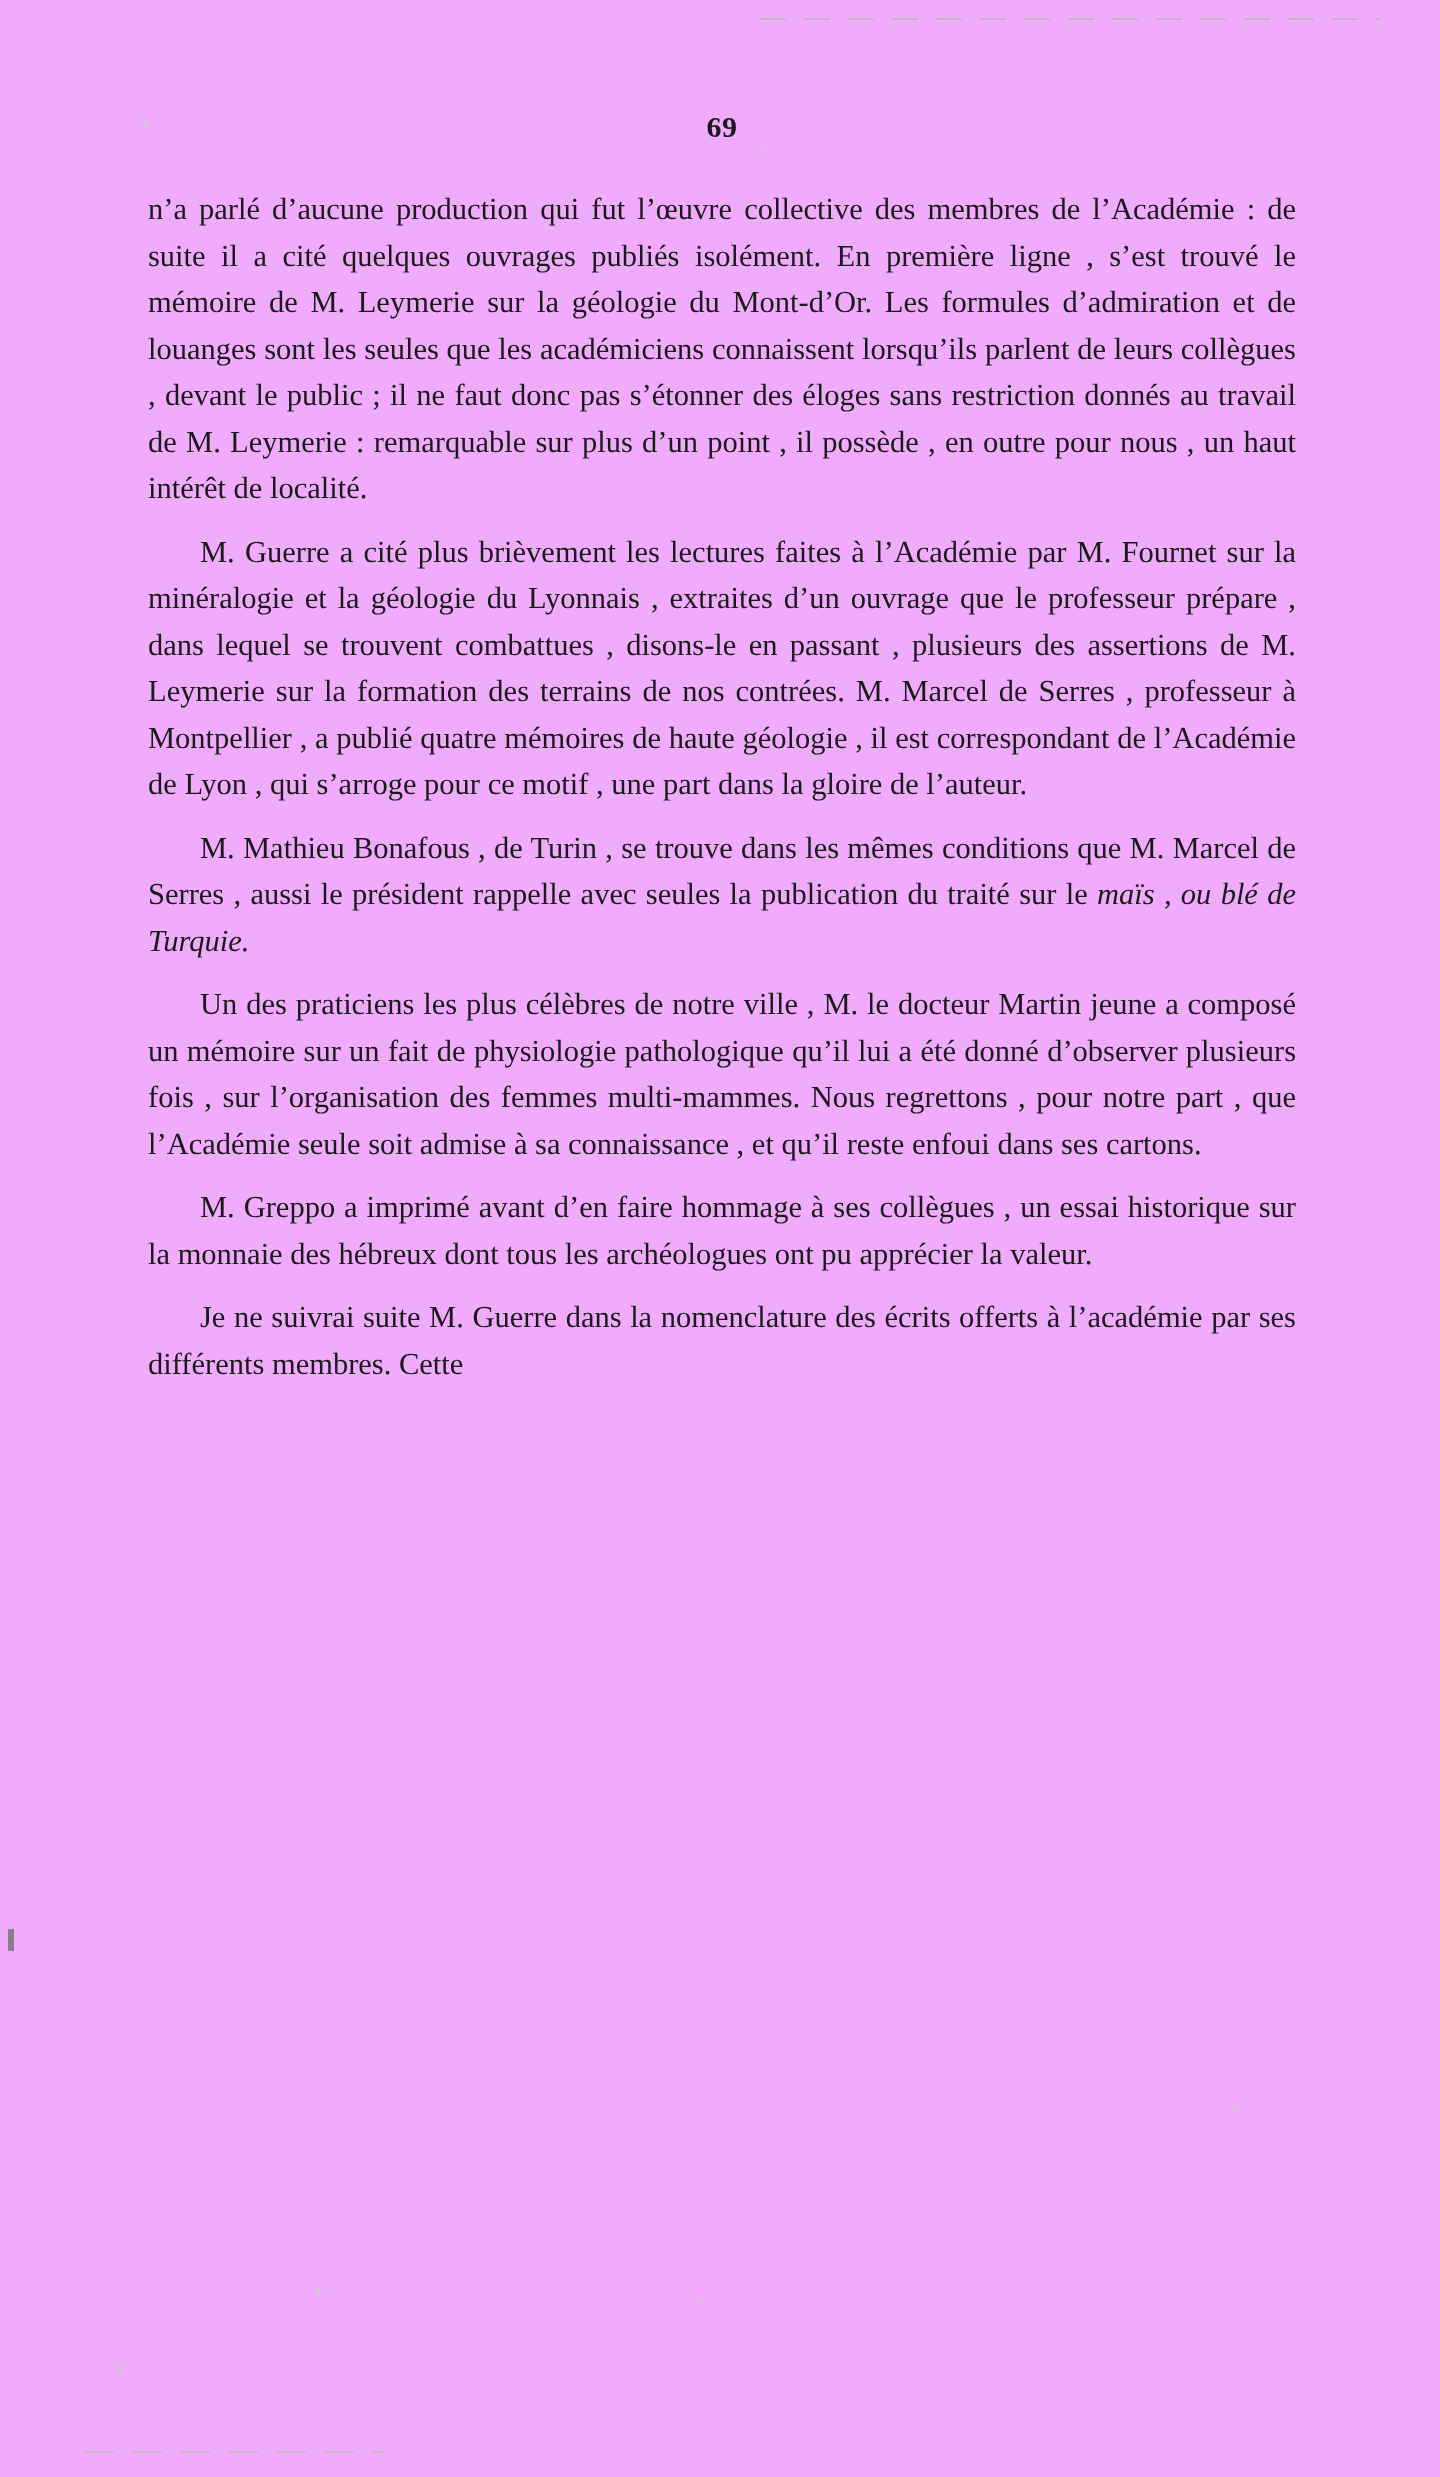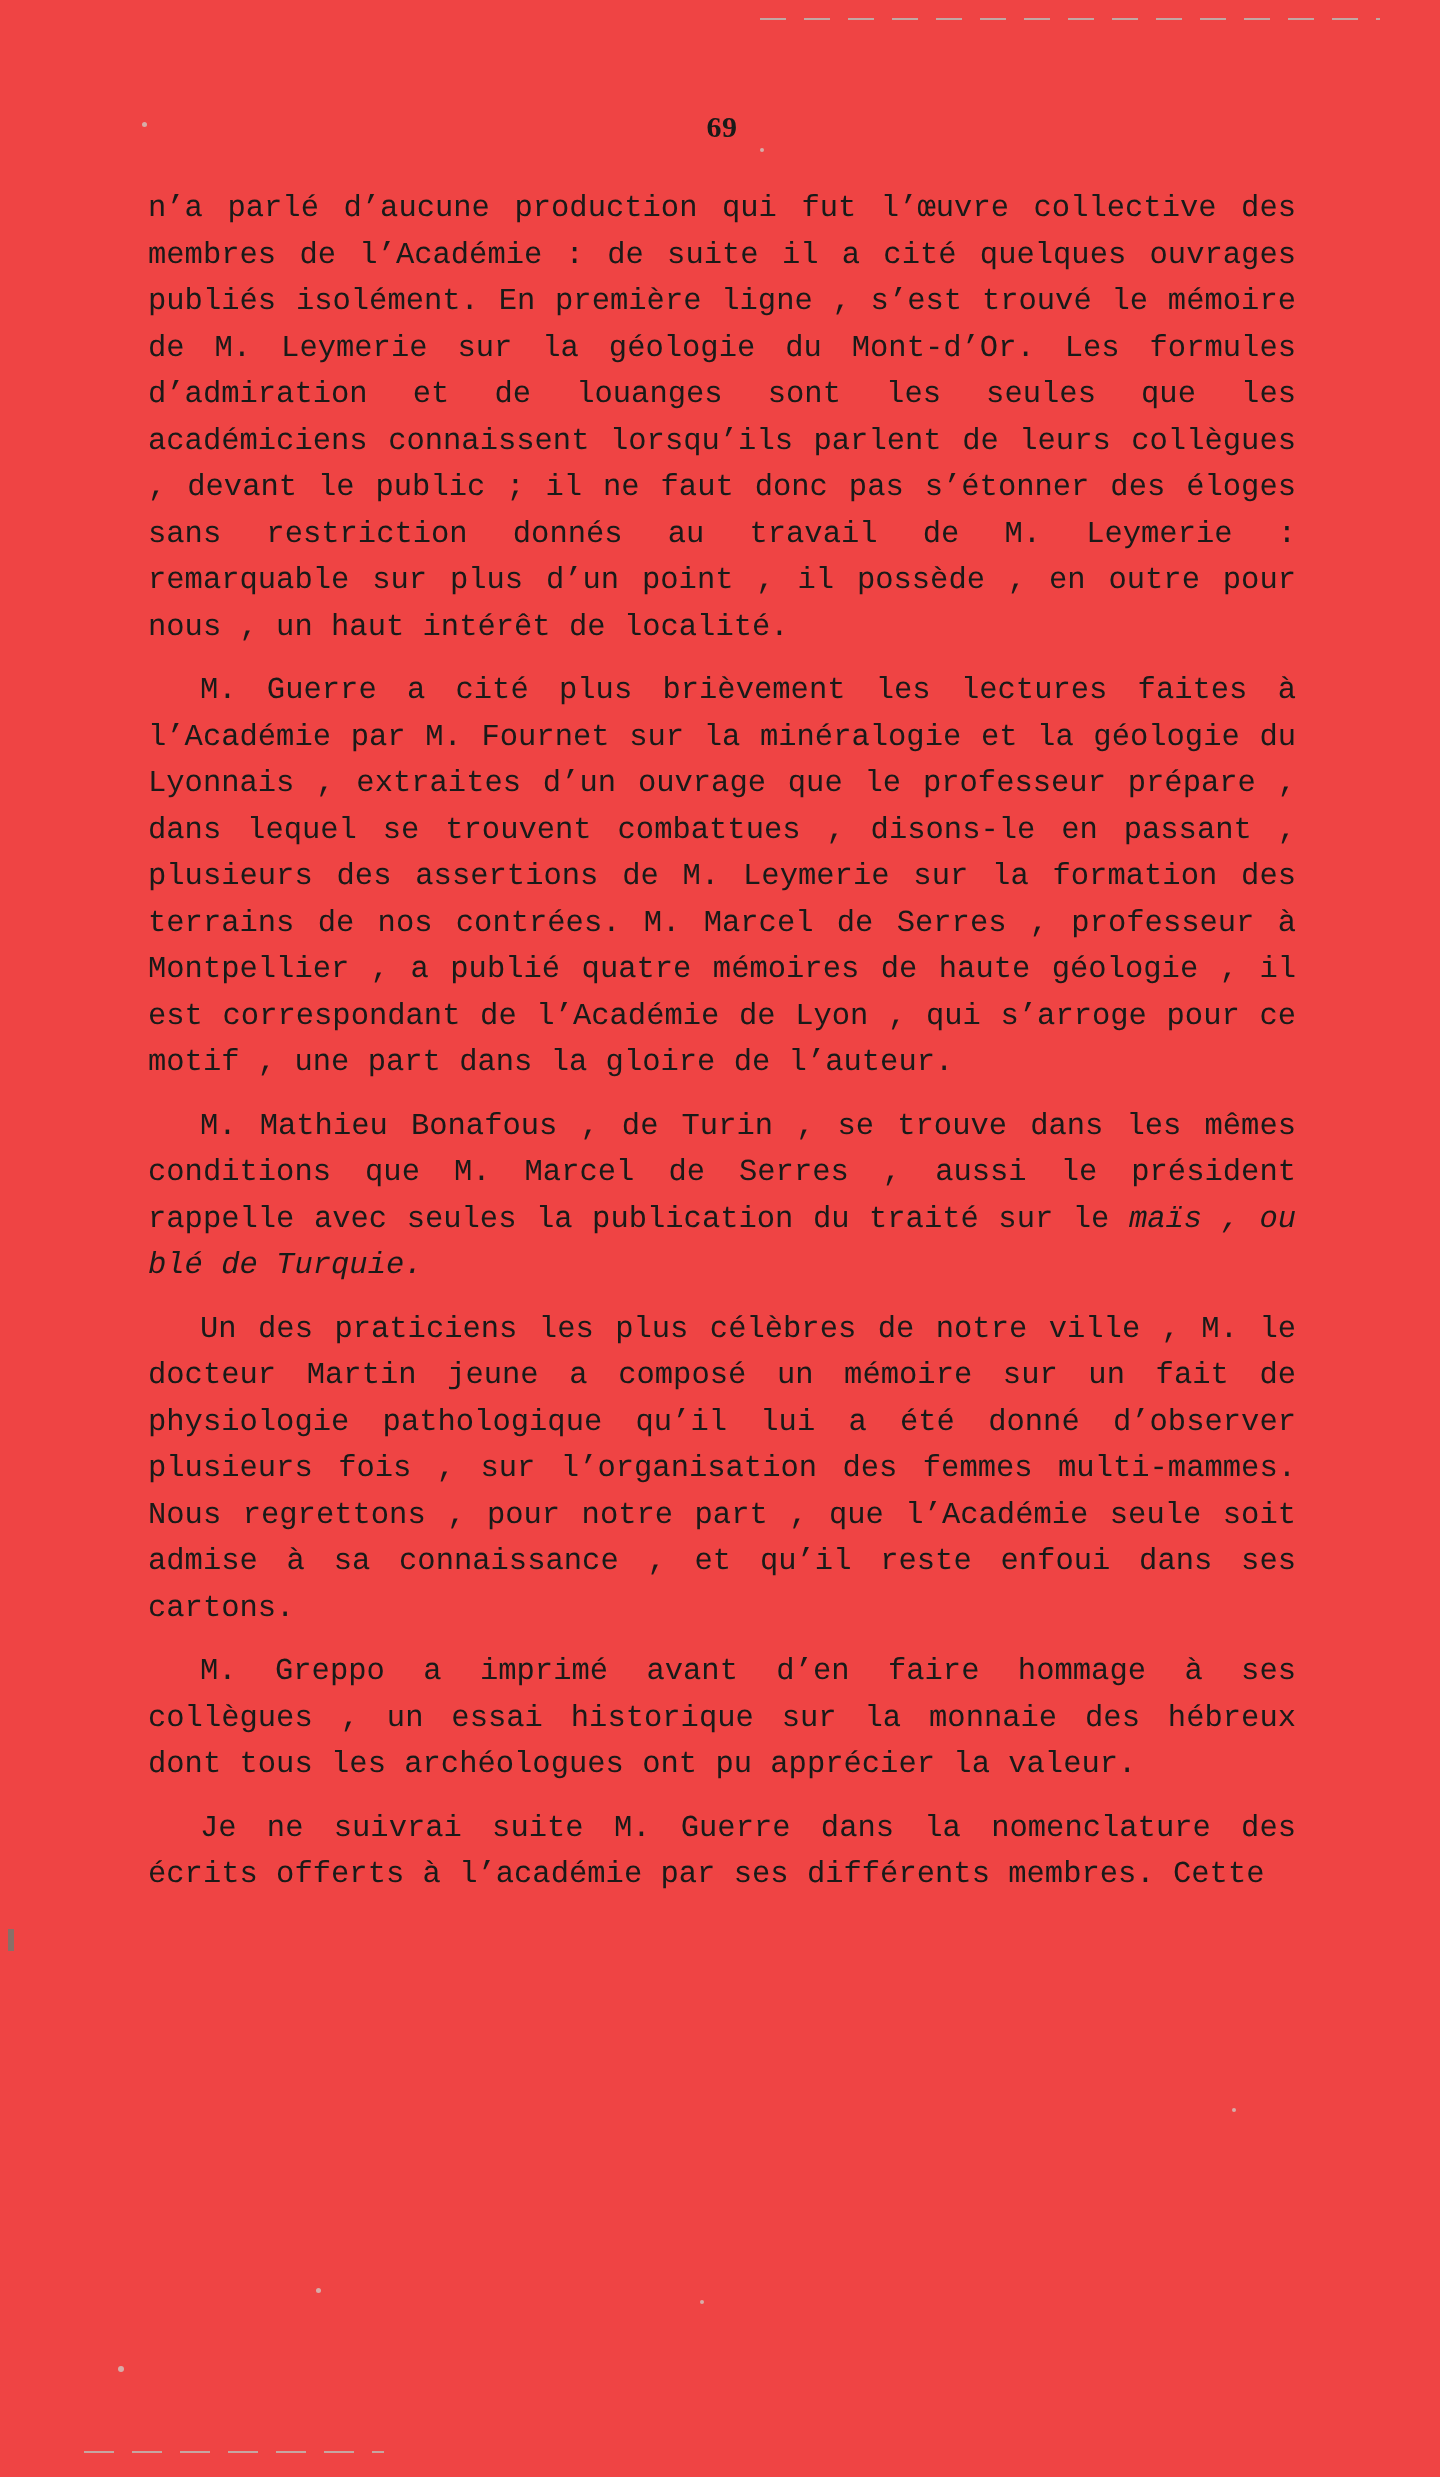--- a/index.html
+++ b/index.html
@@ -13,21 +13,21 @@
     position: relative;
     font-family: "Liberation Serif", serif;
     color: #1a1a18;
     overflow: hidden;
   }
 
   
   .page {
     position: absolute;
     inset: 0;
-    background: #ef4444;
+    background: #f0abfc;
   }
   .edge-top-dashes {
     position: absolute;
     top: 18px;
     left: 760px;
     width: 620px;
     height: 2px;
     background: repeating-linear-gradient(
       to right,
       #b9b9b4 0px, #b9b9b4 26px,
@@ -77,21 +77,20 @@
     letter-spacing: .5px;
     margin: 0 0 42px 0;
     font-weight: 600;
   }
 
   .body-text {
     font-size: 30.5px;
     line-height: 1.525;
     text-align: justify;
     text-justify: inter-word;
-    font-family: Liberation Mono, monospace;
   }
 
   .para {
     margin: 0;
     text-indent: 52px;
   }
   .para.first {
     text-indent: 0;
   }
   .para + .para {

